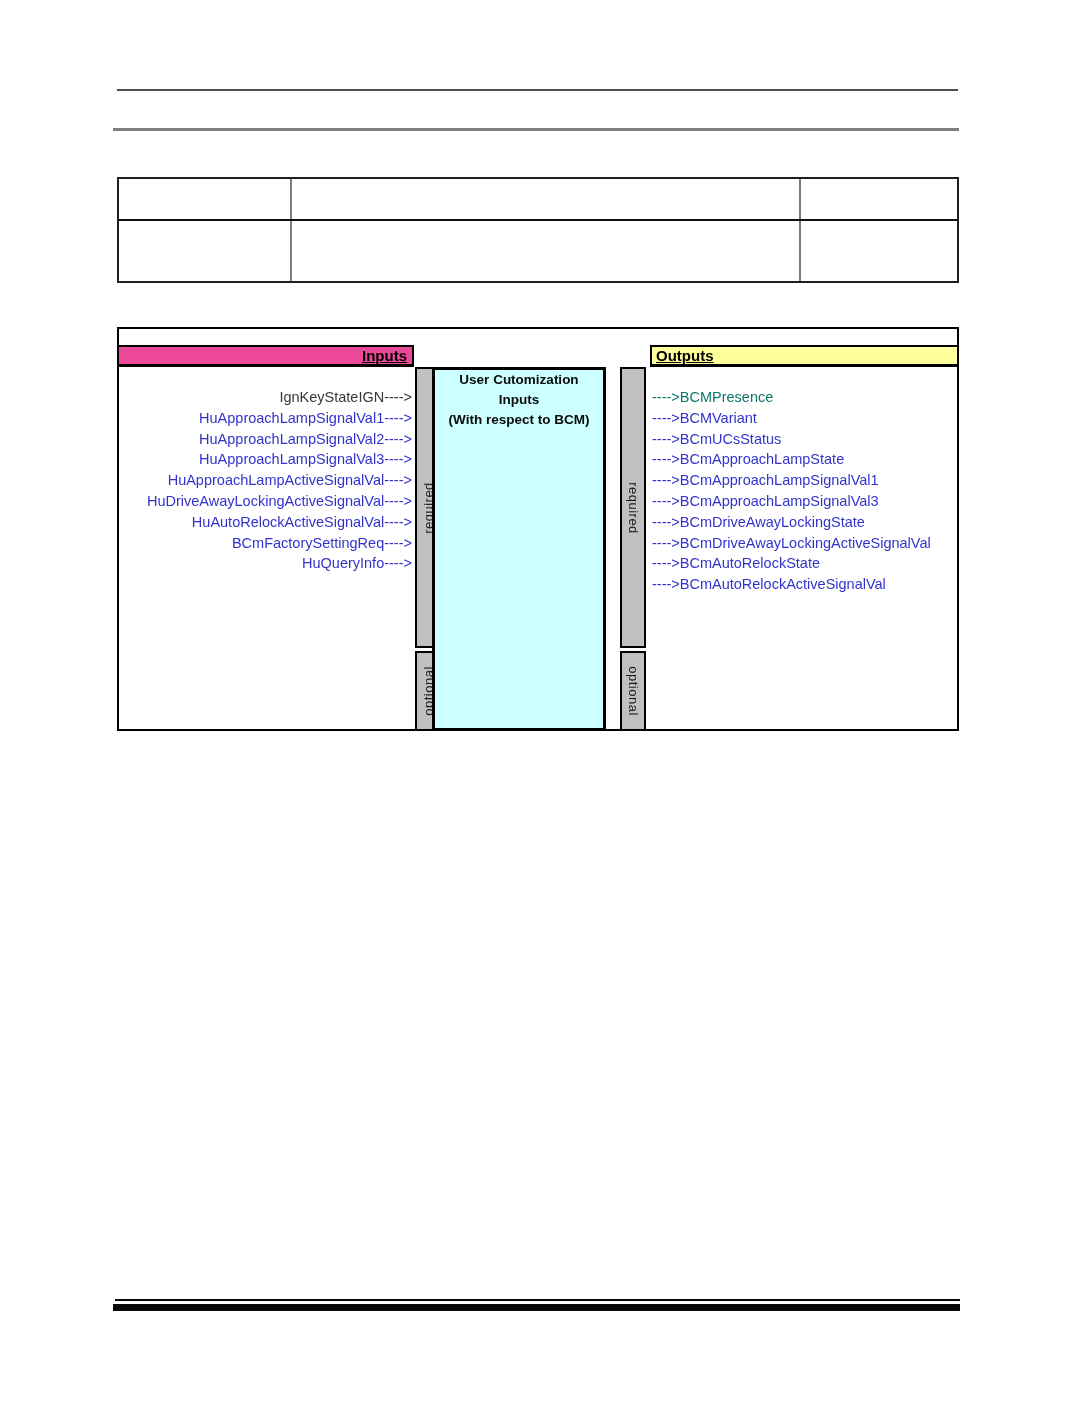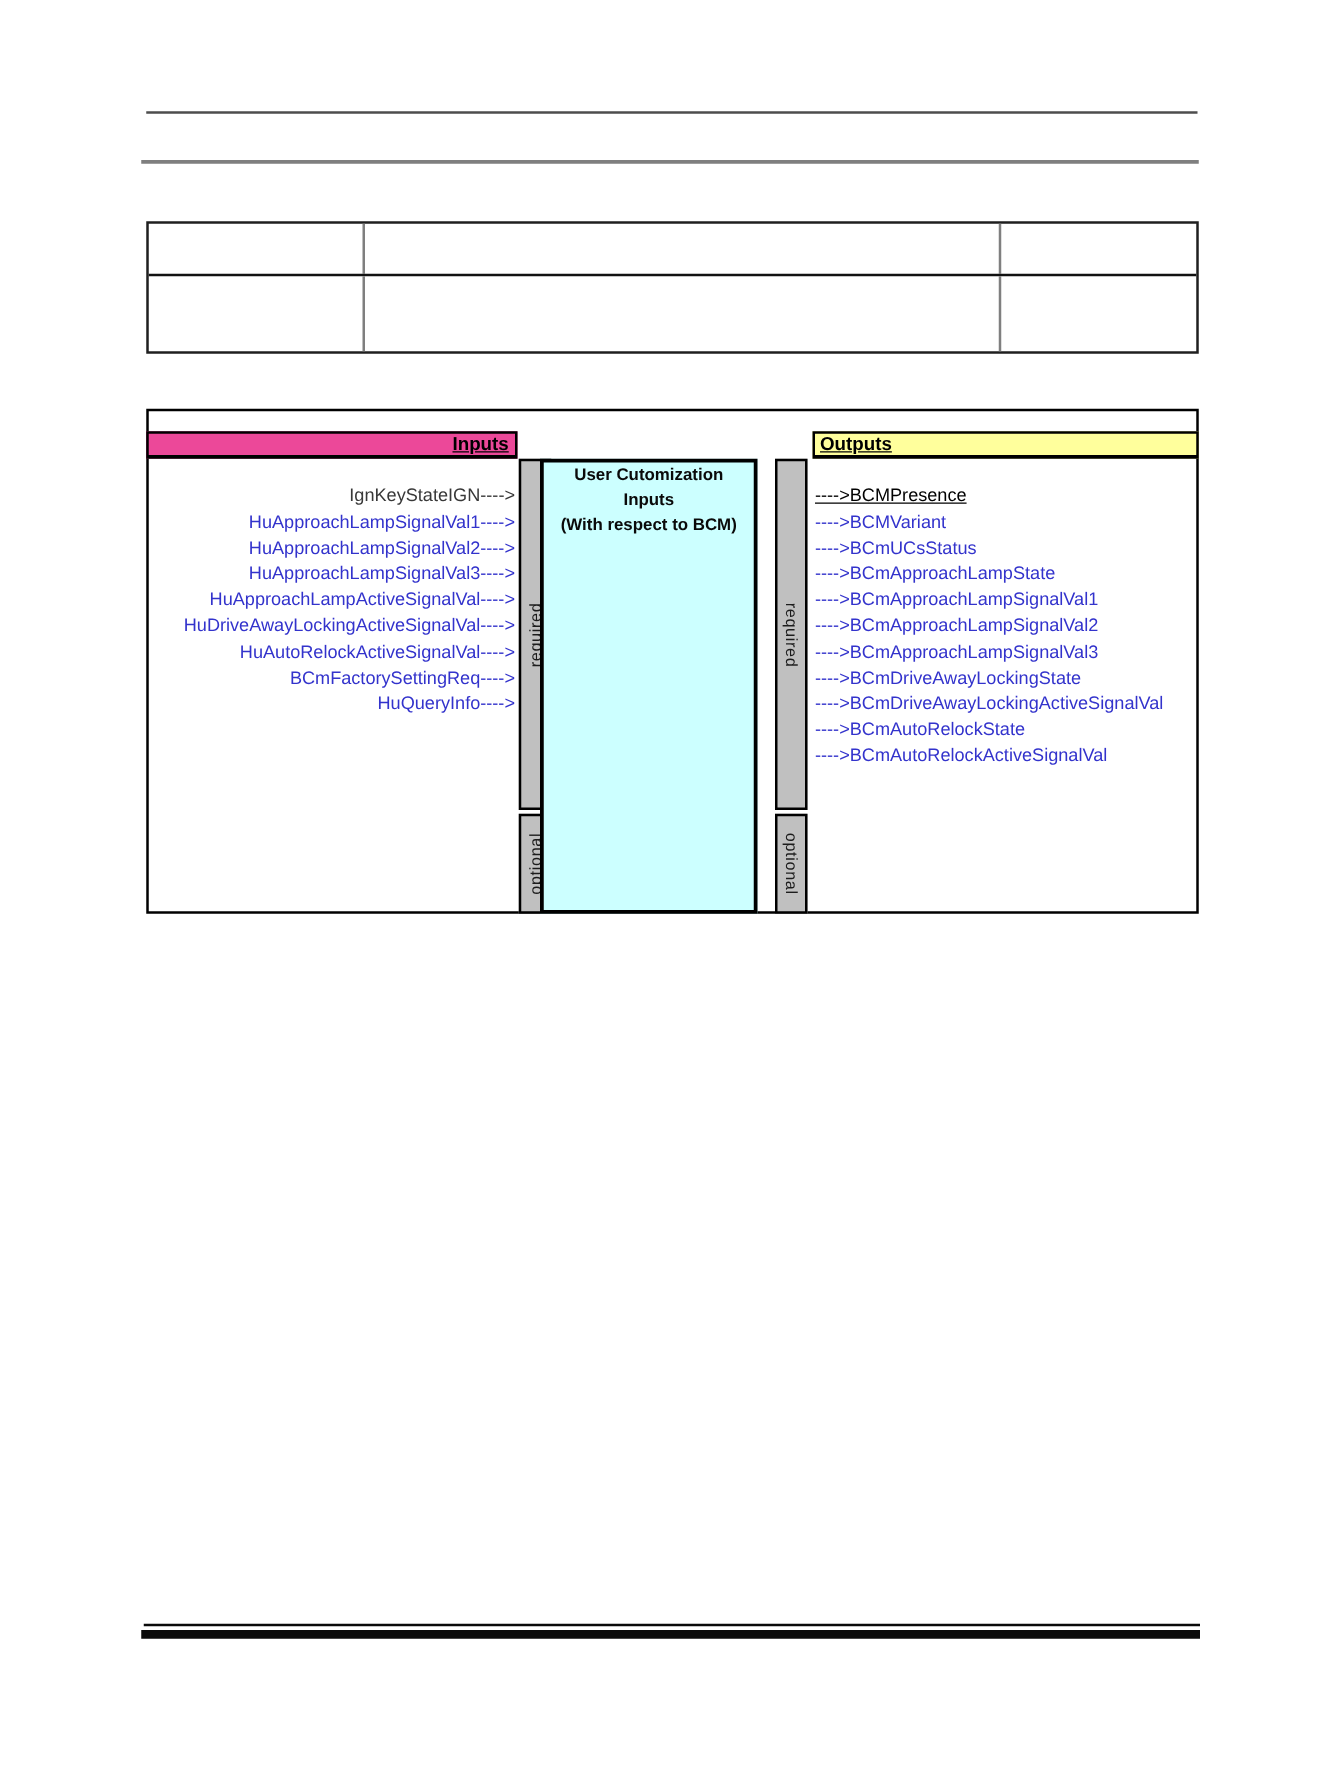--- a/index.html
+++ b/index.html
@@ -145,26 +145,25 @@
     </div>
 
     <div class="rail right req" style="background: rgb(192, 192, 192);">
       <span class="vlabel">required</span>
     </div>
     <div class="rail right opt" style="background: rgb(192, 192, 192);">
       <span class="vlabel">optional</span>
     </div>
 
     <div class="sig-list out">
-      <div class="sig-line" style="color: #000000; text-decoration: underline;">----&gt;BCMPresence</div>
+      <div class="sig-line" style="color: #0f766e;">----&gt;BCMPresence</div>
       <div class="sig-line" style="color: rgb(51, 51, 204);">----&gt;BCMVariant</div>
       <div class="sig-line" style="color: rgb(51, 51, 204);">----&gt;BCmUCsStatus</div>
       <div class="sig-line" style="color: rgb(51, 51, 204);">----&gt;BCmApproachLampState</div>
       <div class="sig-line" style="color: rgb(51, 51, 204);">----&gt;BCmApproachLampSignalVal1</div>
-      <div class="sig-line" style="color: rgb(51, 51, 204);">----&gt;BCmApproachLampSignalVal2</div>
       <div class="sig-line" style="color: rgb(51, 51, 204);">----&gt;BCmApproachLampSignalVal3</div>
       <div class="sig-line" style="color: rgb(51, 51, 204);">----&gt;BCmDriveAwayLockingState</div>
       <div class="sig-line" style="color: rgb(51, 51, 204);">----&gt;BCmDriveAwayLockingActiveSignalVal</div>
       <div class="sig-line" style="color: rgb(51, 51, 204);">----&gt;BCmAutoRelockState</div>
       <div class="sig-line" style="color: rgb(51, 51, 204);">----&gt;BCmAutoRelockActiveSignalVal</div>
     </div>
 
   </div>
 
   <div class="rule rule-bot-1"></div>

